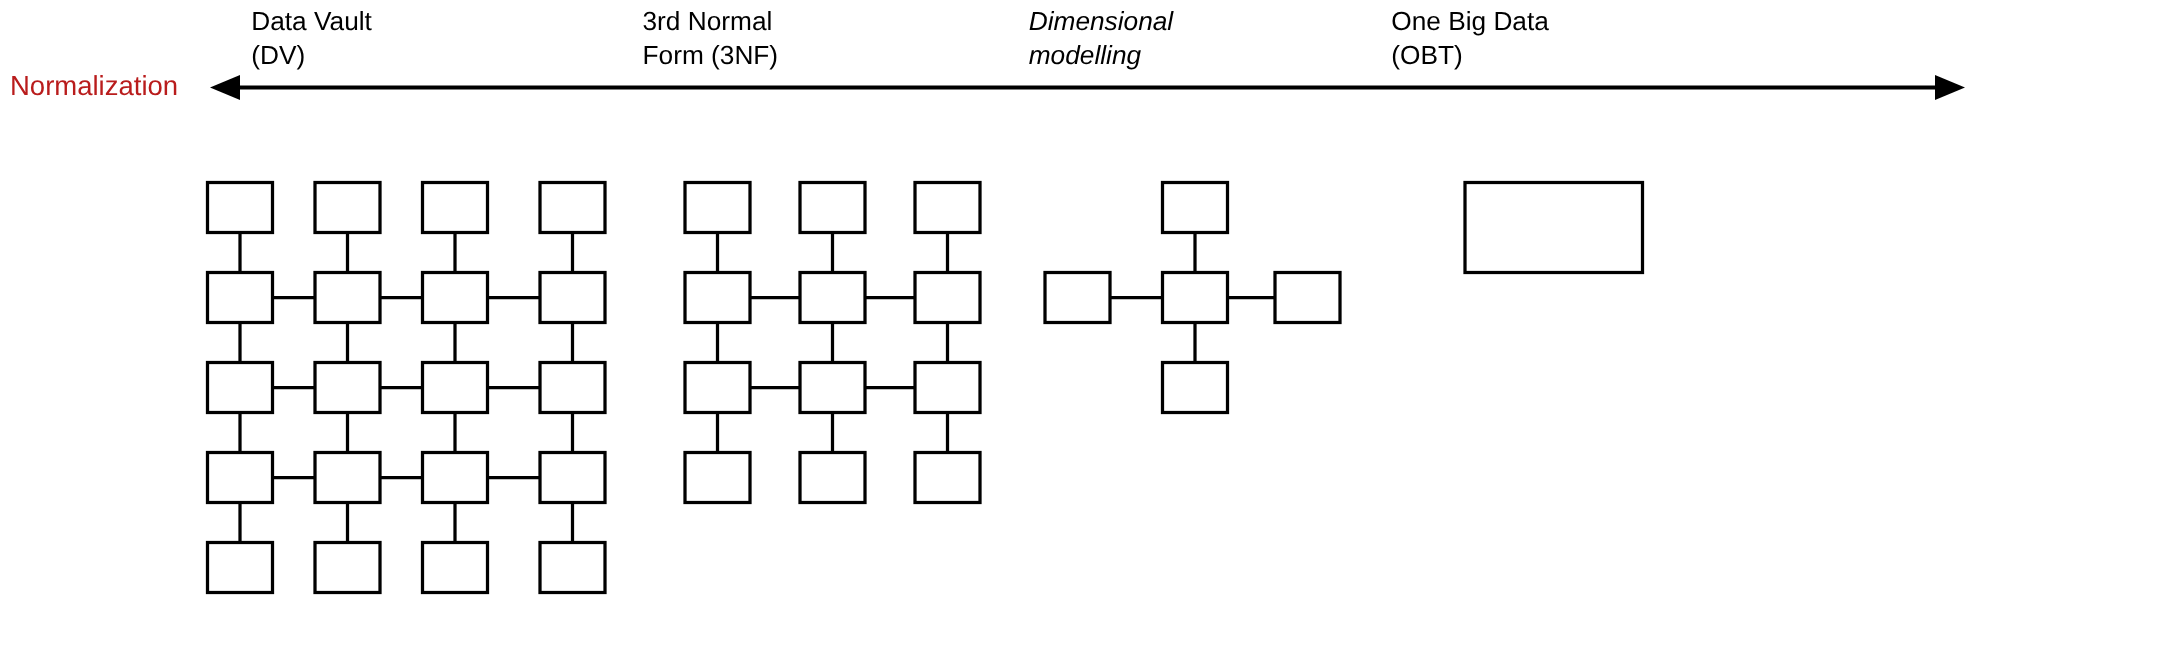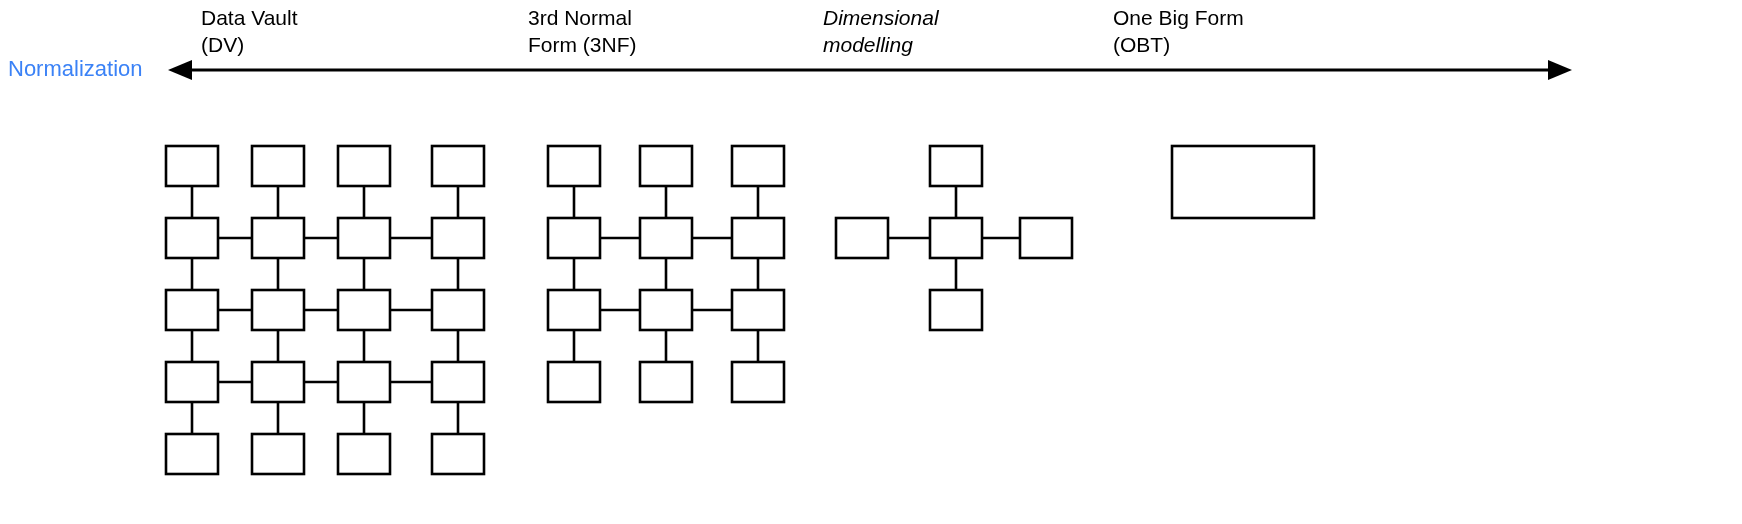--- a/index.html
+++ b/index.html
@@ -16,21 +16,21 @@
     width: 1742px;
     height: 524px;
     background: #ffffff;
     overflow: hidden;
   }
   .axis-label {
     position: absolute;
     font-size: 22px;
     line-height: 26px;
     white-space: nowrap;
-    color: #3b82f6;
+    color: #b91c1c;
   }
   .stage-label {
     position: absolute;
     font-size: 21px;
     line-height: 27px;
     text-align: left;
     white-space: pre-line;
     color: #000;
   }
   svg.layer {
@@ -57,25 +57,25 @@
 </style>
 </head>
 <body>
 
 <div id="canvas">
 
   <div class="axis-label" style="left:8px; top:56px;">Normalization</div>
 
   <div class="stage-label" style="left:201px; top:4px; width:260px;">Data Vault
 (DV)</div>
-  <div class="stage-label" style="left:528px; top:4px; width:260px;">3rd Normal
+  <div class="stage-label" style="left:514px; top:4px; width:260px;">3rd Normal
 Form (3NF)</div>
   <div class="stage-label" style="left:823px; top:4px; width:260px;font-style:italic;">Dimensional
 modelling</div>
-  <div class="stage-label" style="left:1113px; top:4px; width:260px;">One Big Form
+  <div class="stage-label" style="left:1113px; top:4px; width:260px;">One Big Data
 (OBT)</div>
 
   <svg class="layer" viewBox="0 0 1742 524">
 
     <g>
       <line class="axis-line" x1="180" y1="70" x2="1560" y2="70"></line>
       <polygon points="168,70 192,60 192,80" fill="#000000"></polygon>
       <polygon points="1572,70 1548,60 1548,80" fill="#000000"></polygon>
     </g>
 

